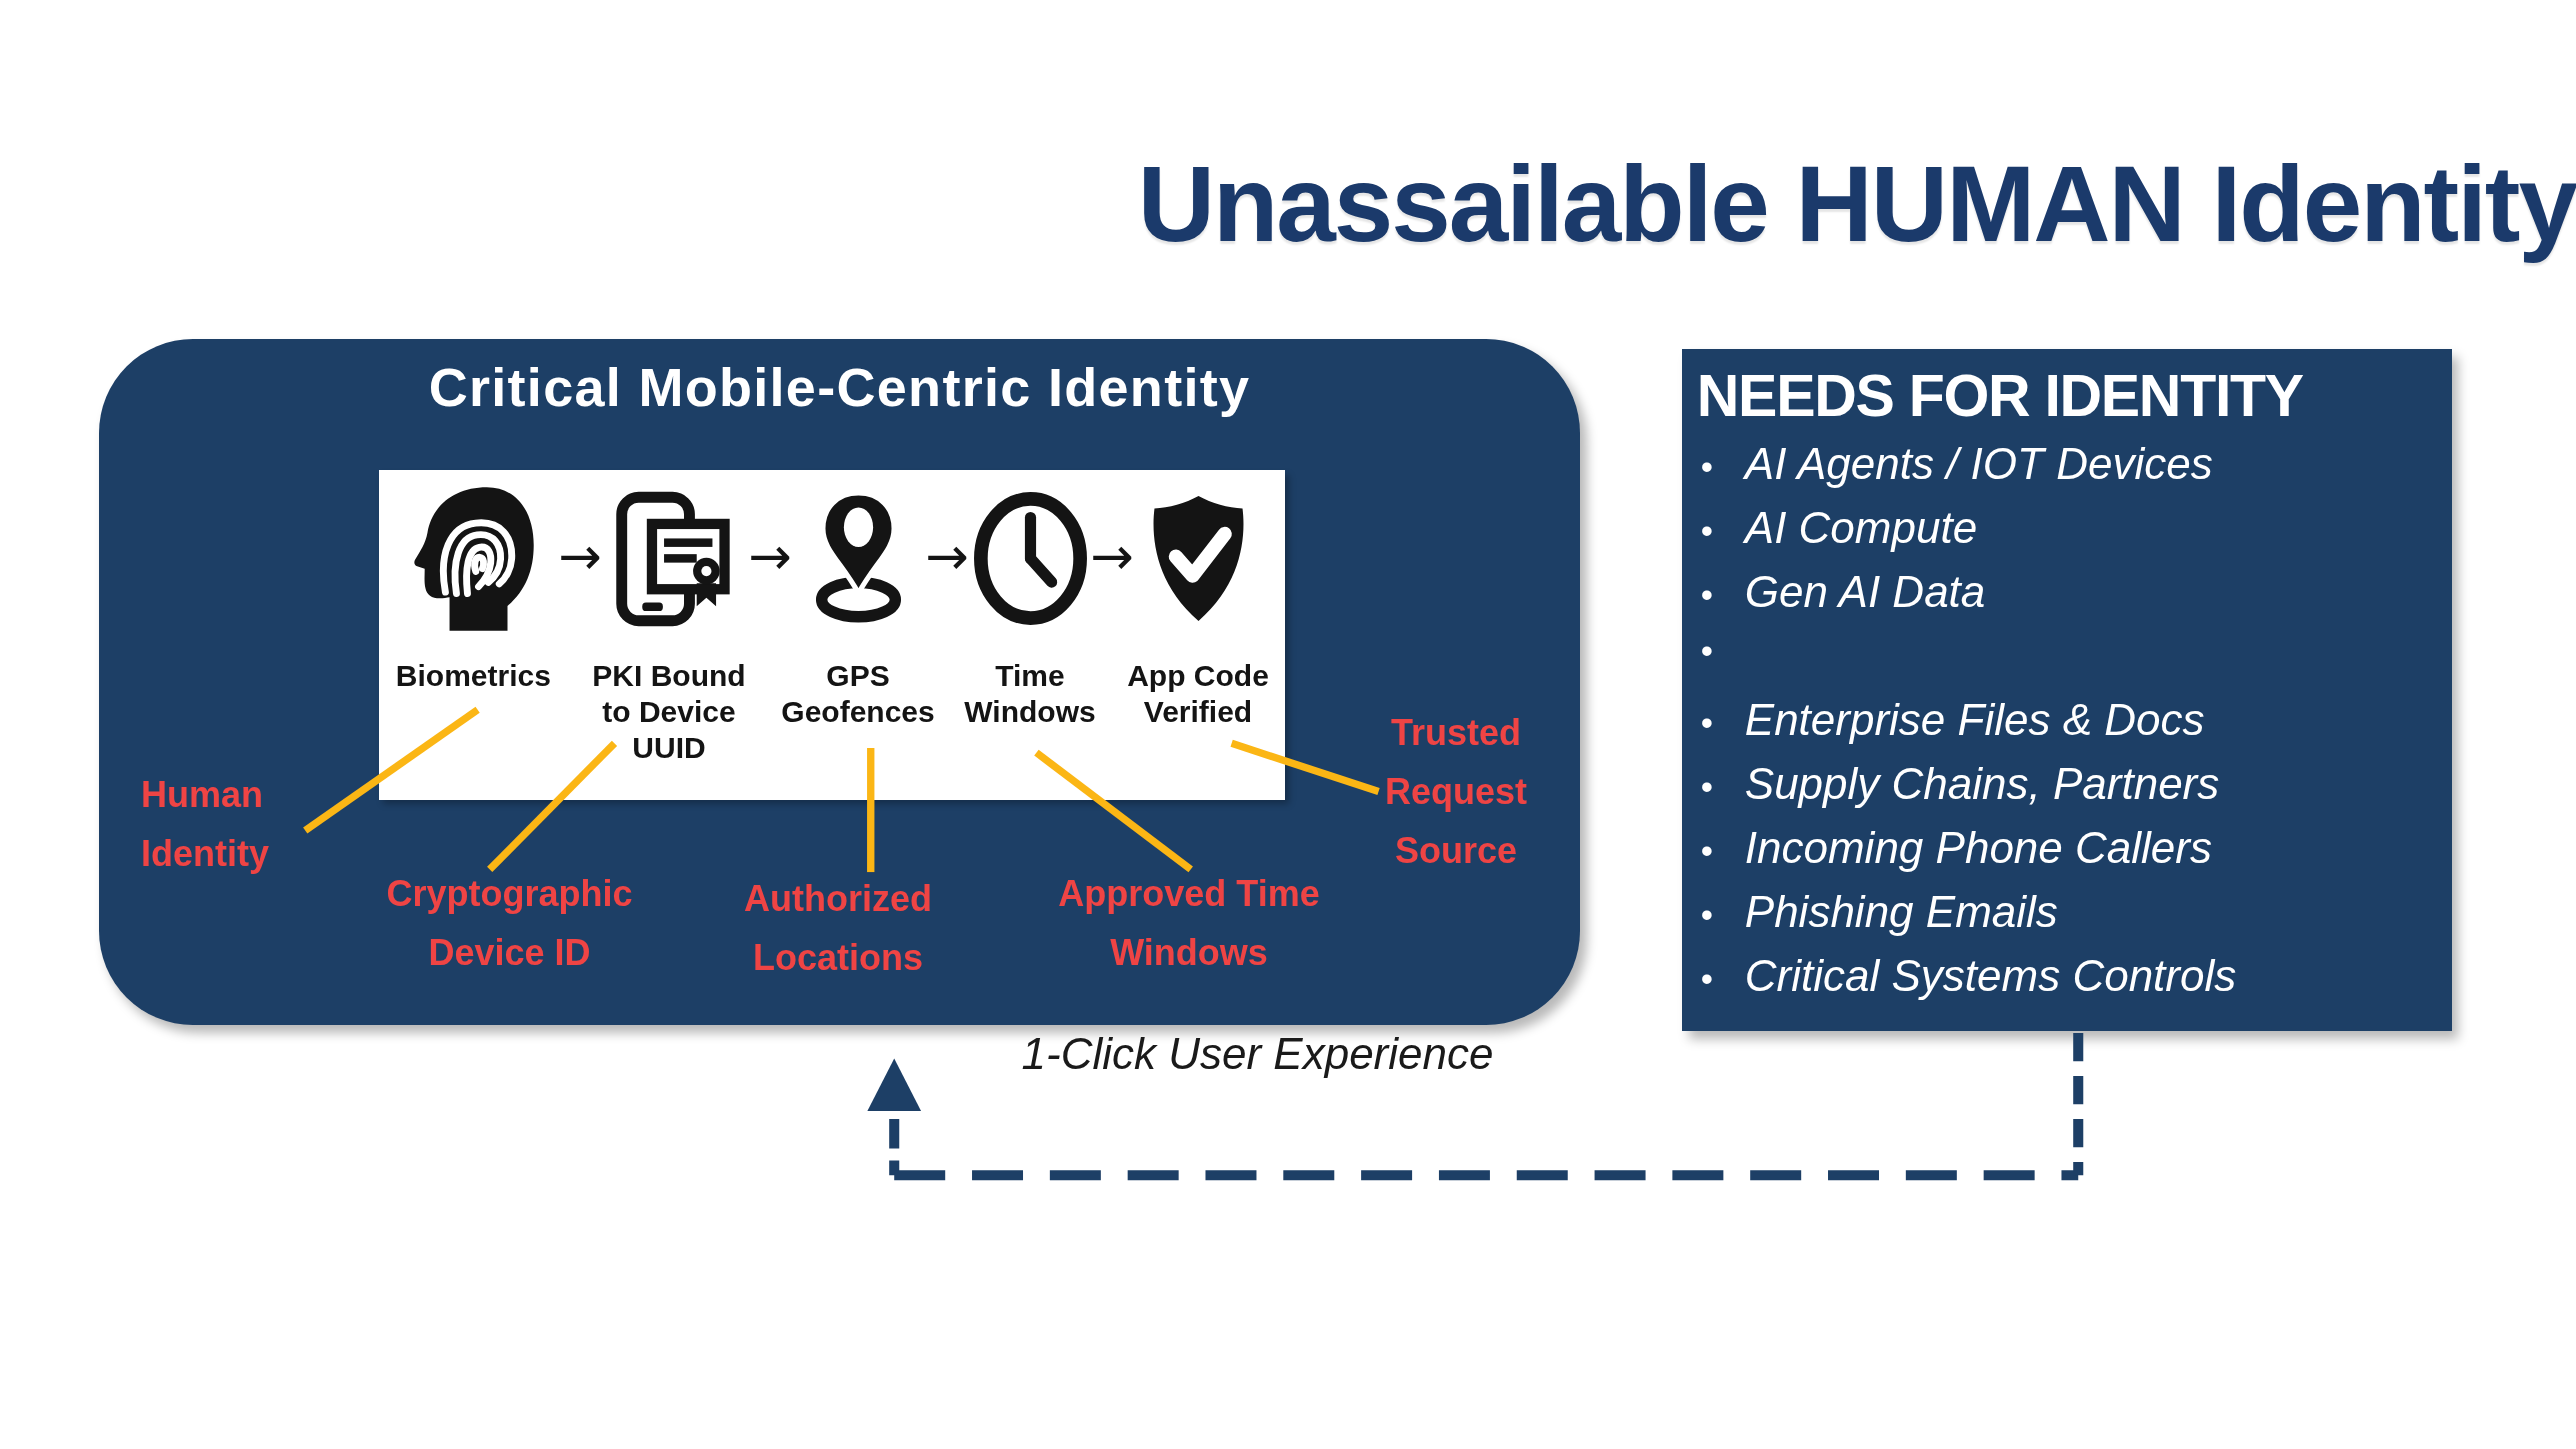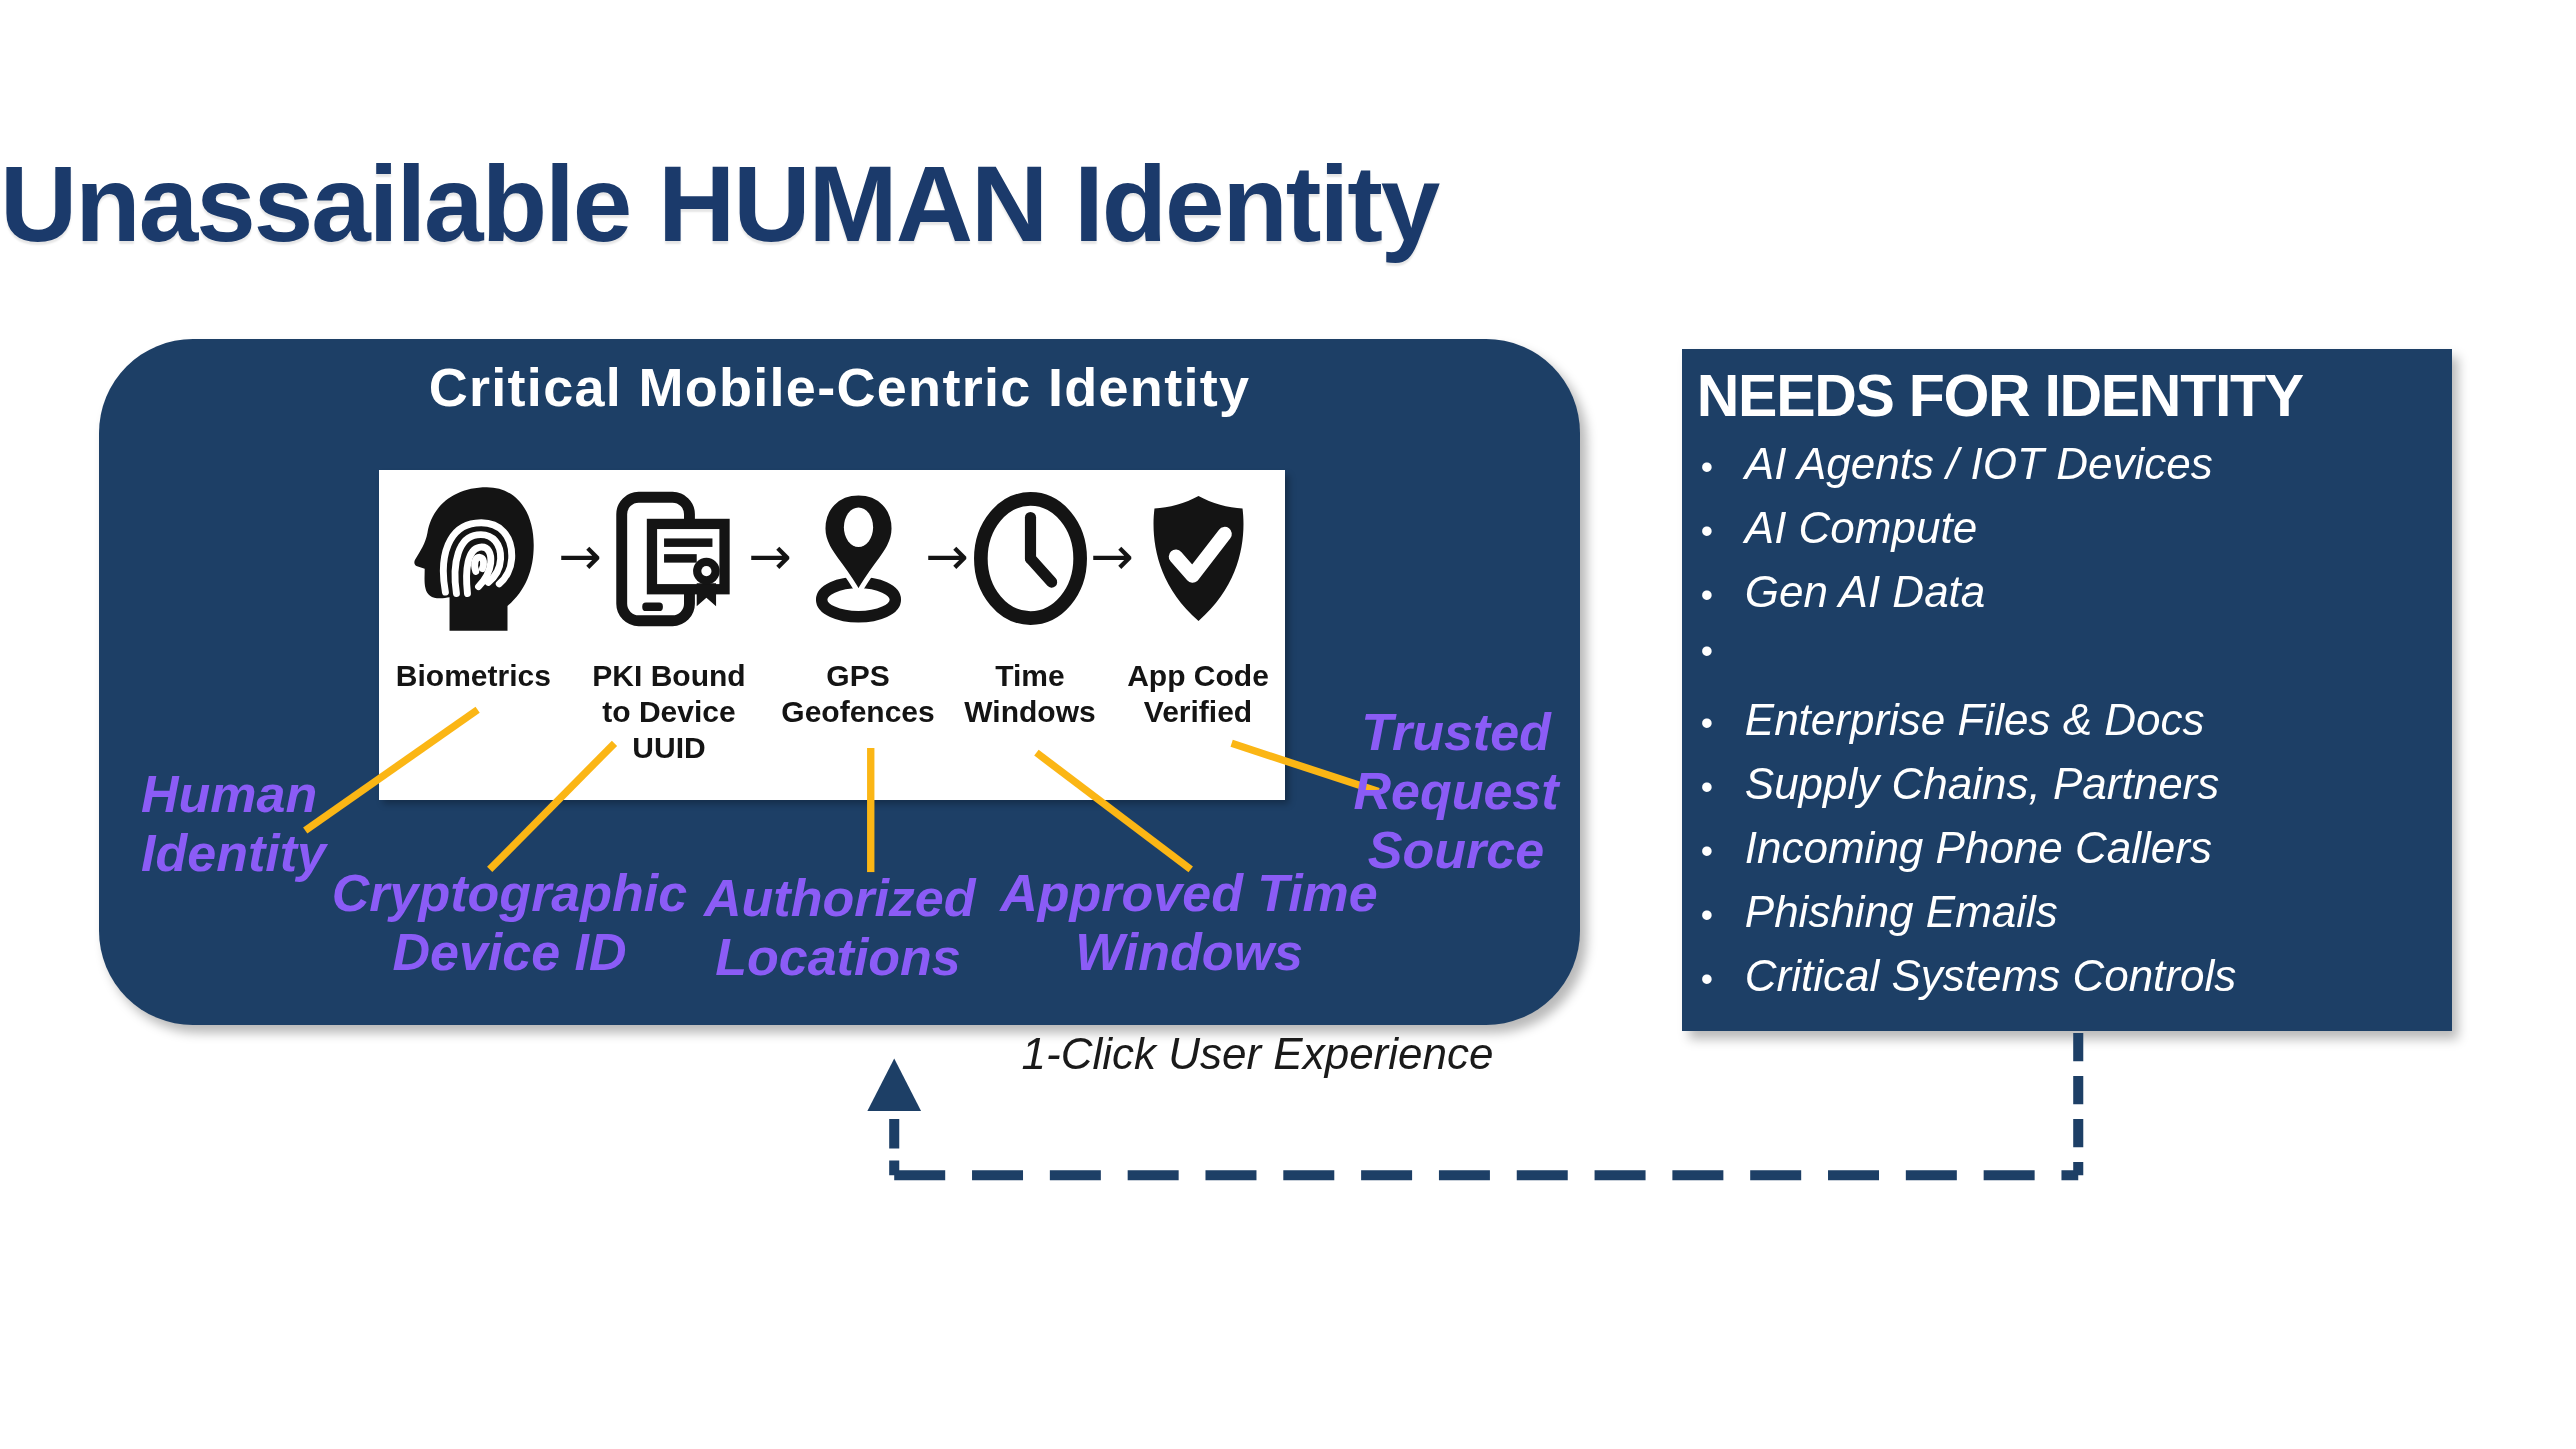--- a/index.html
+++ b/index.html
@@ -2,21 +2,21 @@
 <html style="font-size:10.7px"><head>
 <meta charset="utf-8">
 <style>
   html,body{margin:0;padding:0;background:#ffffff;overflow:hidden;}
   #canvas{
     position:relative;width:2576px;height:1449px;background:#ffffff;
     font-family:"Liberation Sans","DejaVu Sans",sans-serif;
   }
   
   .page-title{
-    position:absolute;left:0;top:142px;width:2576px;text-align:left;
+    position:absolute;left:0;top:142px;width:2576px;text-align:right;
     font-size:107px;font-weight:800;letter-spacing:-2px;color:#1b3a6b;
     text-shadow:0 3.4px 2px rgba(0,0,0,0.10);
   }
   
   .left-panel{
     position:absolute;left:99px;top:339px;width:1481px;height:686px;
     background:#1d3f66;border-radius:94px;
     box-shadow:6.7px 8px 10.7px rgba(0,0,0,0.28);
   }
   .left-heading{
@@ -32,21 +32,21 @@
   .col1{left:7.4px;}  .col2{left:203px;} .col3{left:392px;} .col4{left:564px;} .col5{left:732px;}
   .icon-box{height:161px;display:flex;align-items:center;justify-content:center;}
   .step-label{margin-top:19px;text-align:center;font-size:30px;line-height:36px;font-weight:700;color:#141414;}
   .step-label span{display:block;}
   .flow-arrow{
     position:absolute;top:56px;width:54px;text-align:center;
     font-family:"DejaVu Sans",sans-serif;font-size:52px;font-weight:400;color:#141414;
   }
   .arr1{left:174px;} .arr2{left:364px;} .arr3{left:541px;} .arr4{left:706px;}
   
-  .callout{position:absolute;color:#8b5cf6;font-weight:700;font-size:52px;line-height:59px;font-style:italic;}
+  .callout{position:absolute;color:#ef4444;font-weight:700;font-size:36px;line-height:59px;}
   .callout span{display:block;}
   .co-human{left:141px;top:765px;width:228px;text-align:left;}
   .co-crypto{left:305px;top:864px;width:409px;text-align:center;}
   .co-auth{left:704px;top:869px;width:268px;text-align:center;}
   .co-approved{left:985px;top:864px;width:408px;text-align:center;}
   .co-trusted{left:1352px;top:703px;width:208px;text-align:center;}
   
   .overlay{position:absolute;left:0;top:0;width:2576px;height:1449px;pointer-events:none;}
   
   .one-click{

